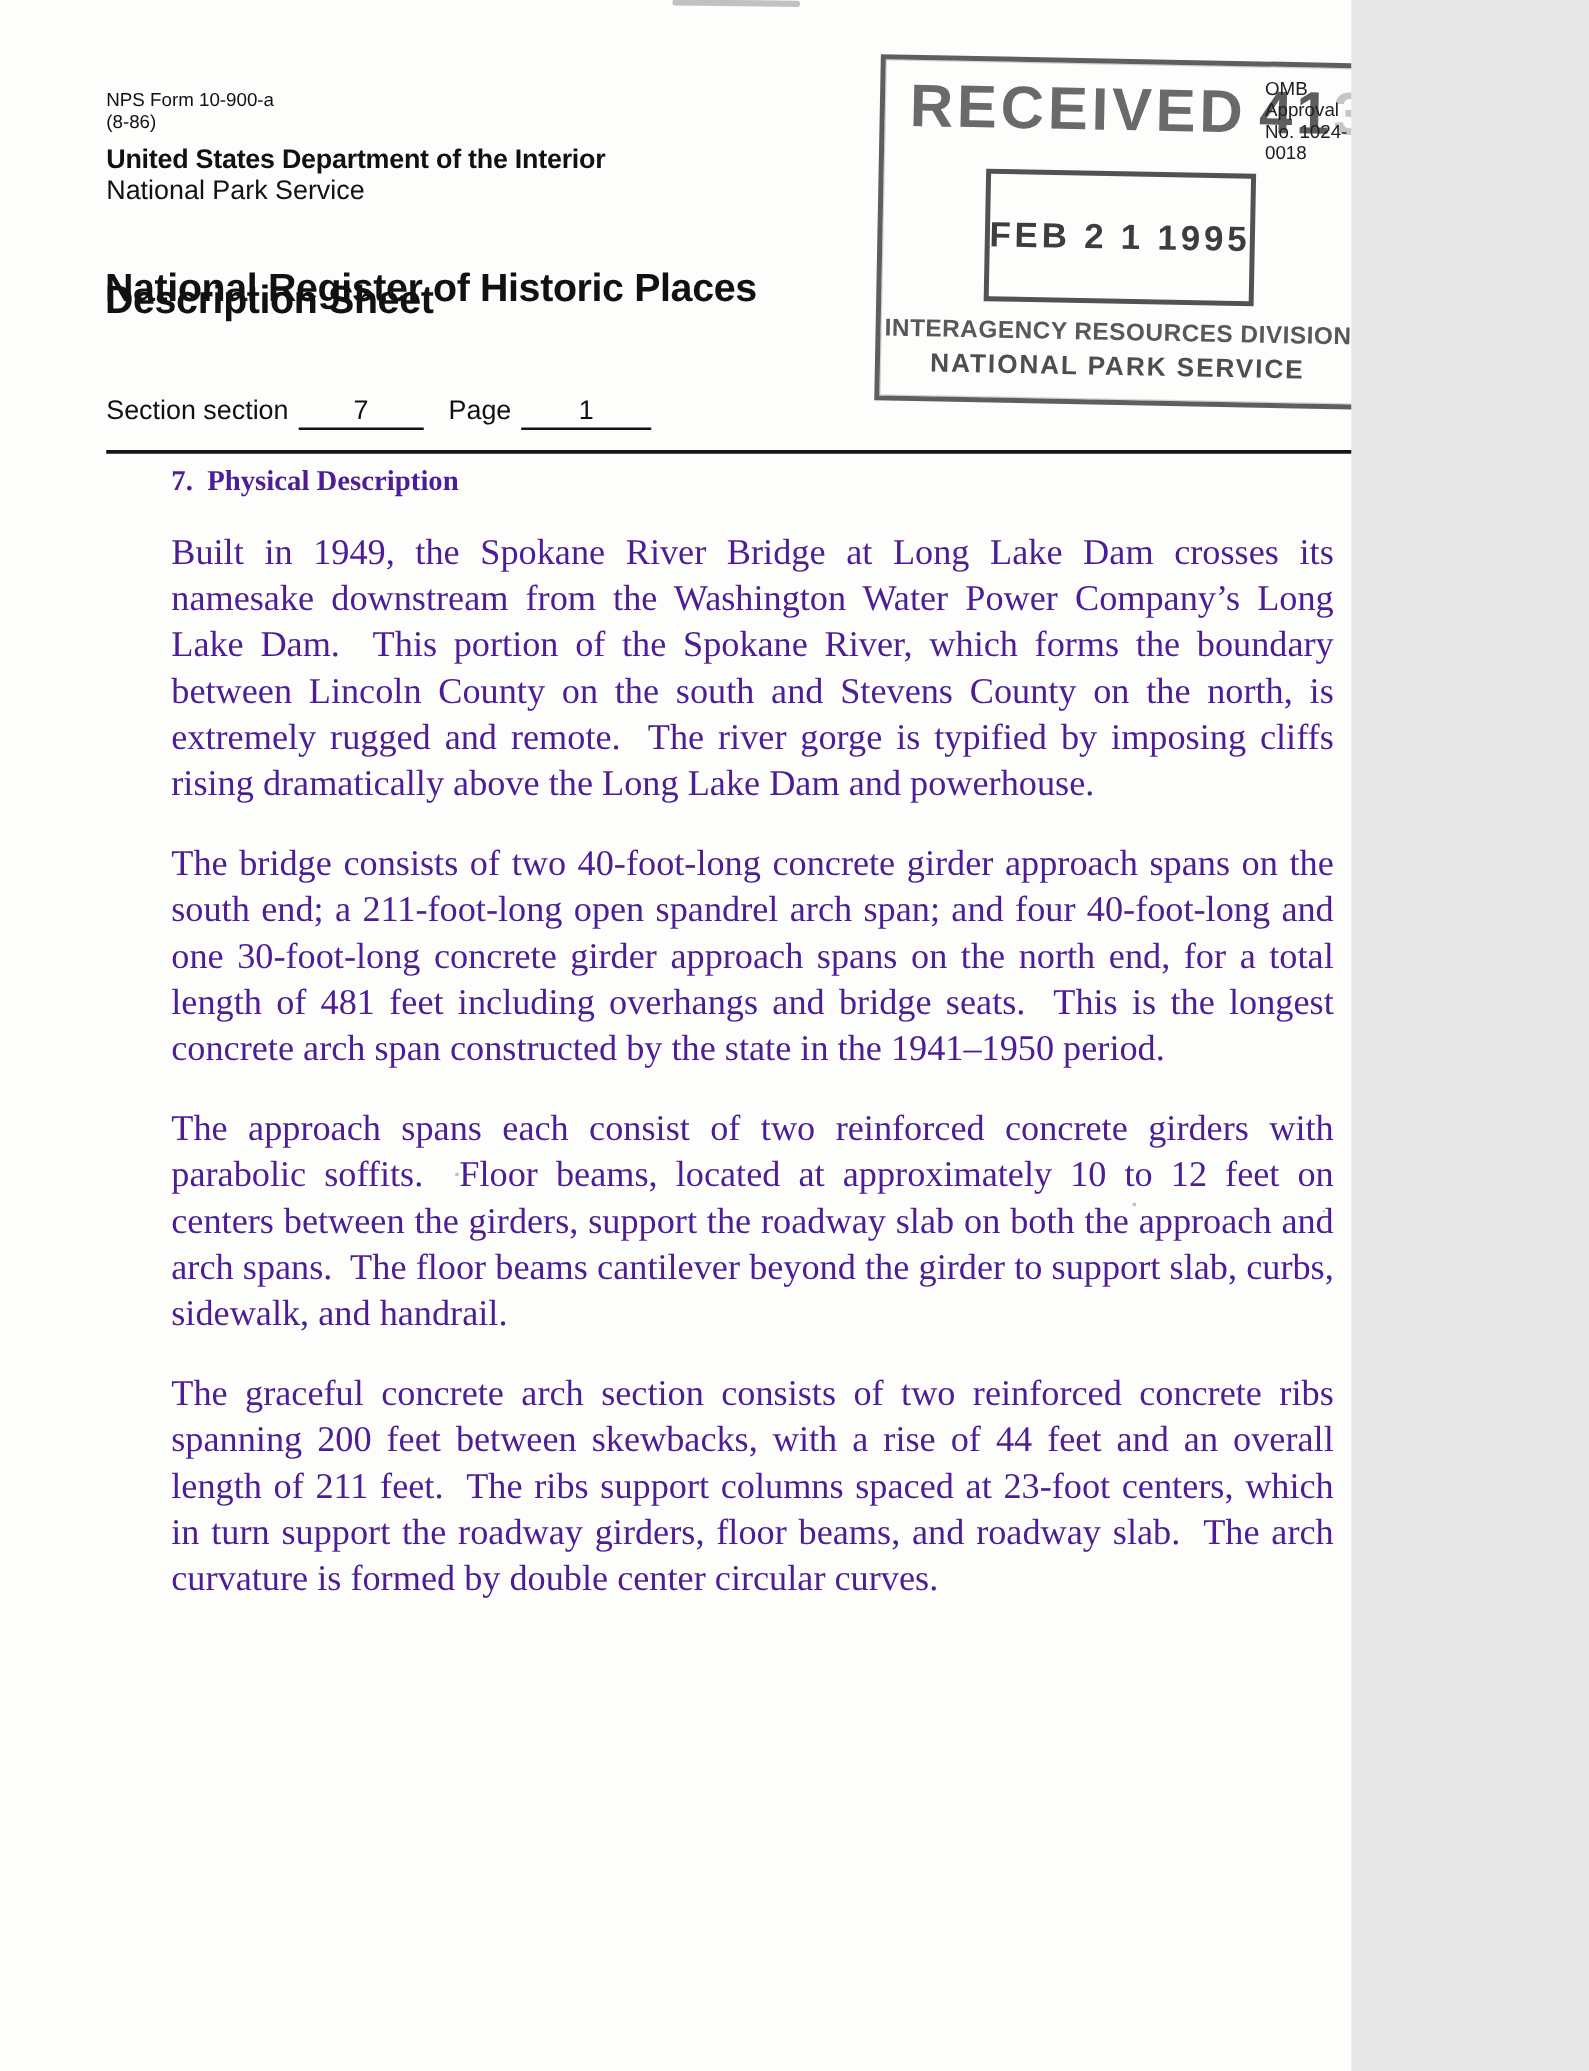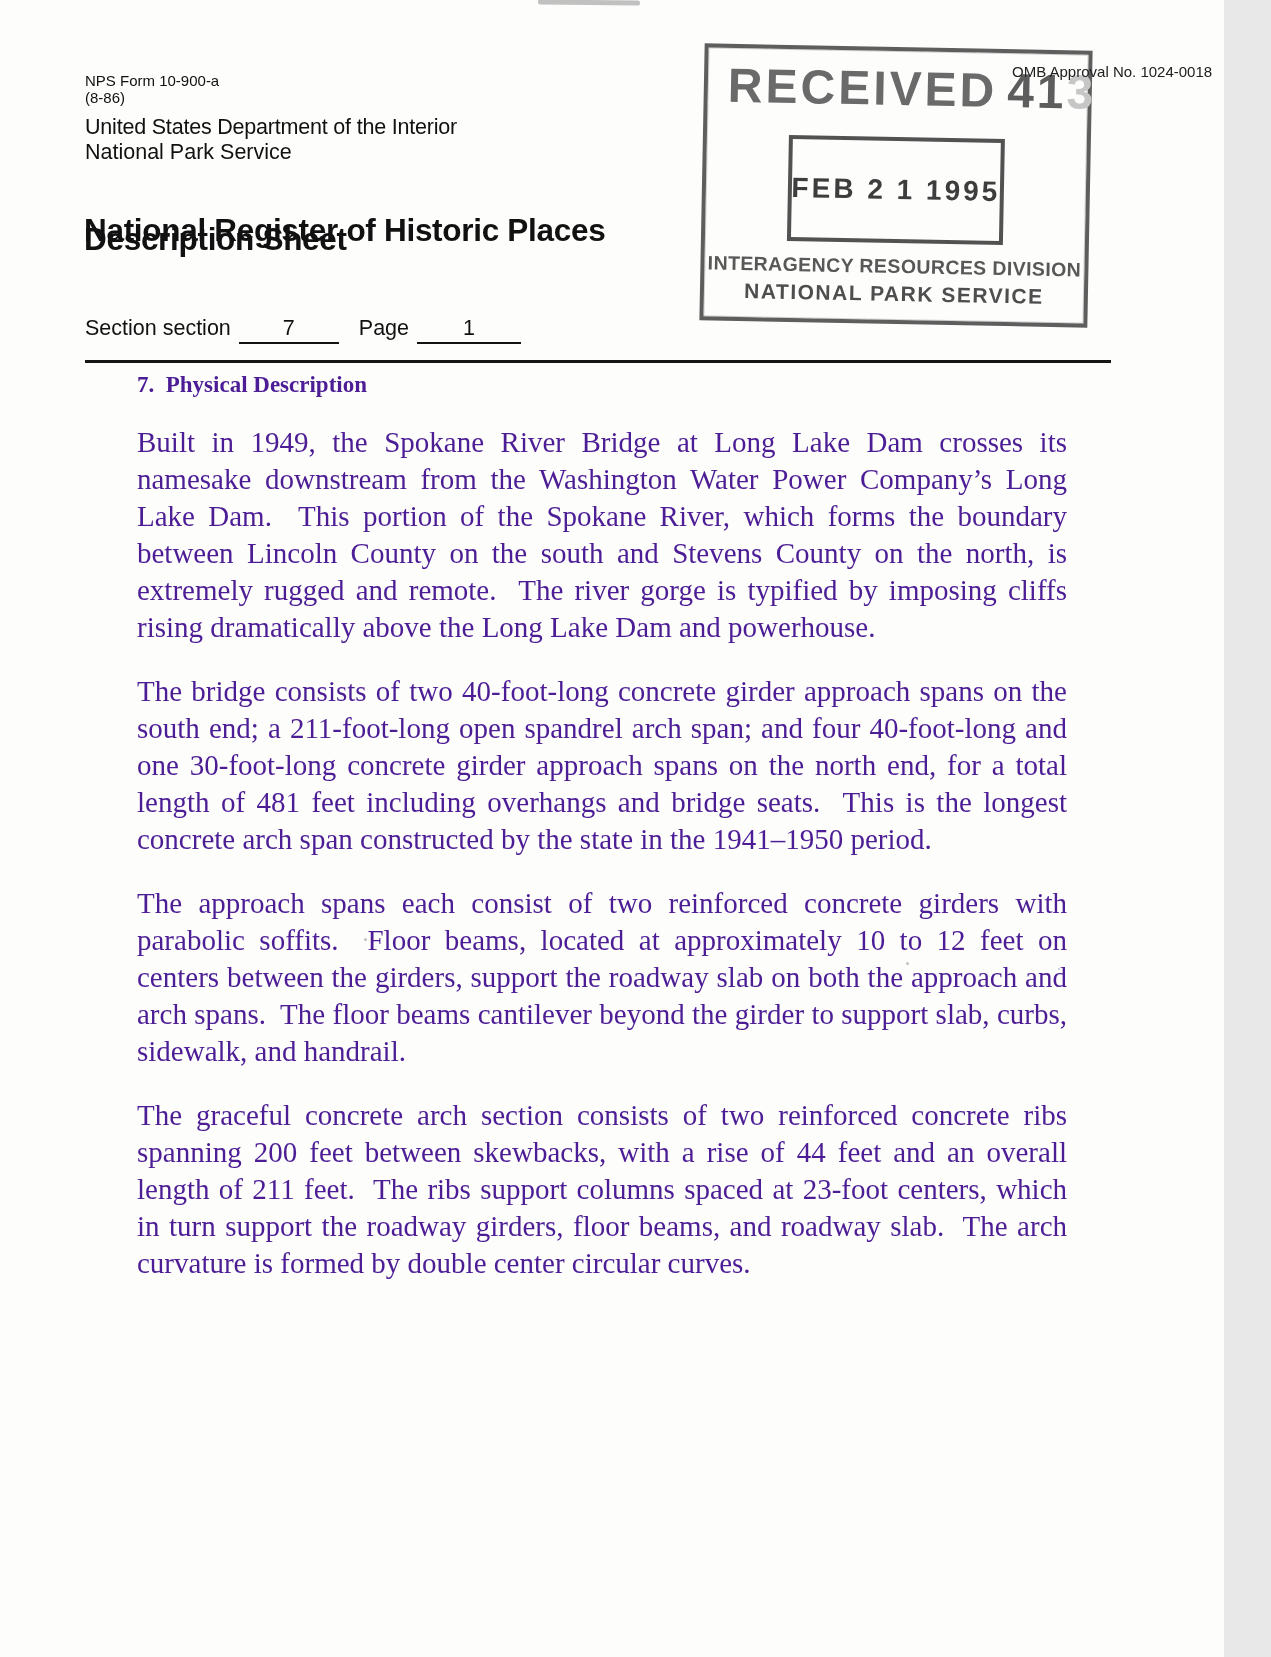--- a/index.html
+++ b/index.html
@@ -1,38 +1,38 @@
 <!DOCTYPE html>
 <html><head>
 <meta charset="utf-8">
 <style>
   * { margin: 0; padding: 0; box-sizing: border-box; }
   html, body { background: #e8e8e8; }
   .page {
     position: relative;
-    width: 1224px;
+    width: 1081px;
     height: 1657px;
     background: #fdfdfc;
     overflow: hidden;
     font-family: "Liberation Sans", sans-serif;
     color: #111;
   }
   
   .smudge-top {
     position: absolute; left: 538px; top: 0; width: 102px; height: 5px;
     background: #8f8f8f; opacity: .55; transform: rotate(.6deg); border-radius: 2px;
   }
   .speck { position: absolute; background: #a8a8a8; border-radius: 50%; opacity: .7; }
   .speck-1 { left: 906px; top: 962px; width: 3px; height: 3px; }
   .speck-2 { left: 1058px; top: 968px; width: 2px; height: 2px; }
   .speck-3 { left: 364px; top: 938px; width: 3px; height: 3px; }
   
   .form-no   { position: absolute; left: 85px; top: 72px;  font-size: 15px; line-height: 17px; }
   .form-rev  { position: absolute; left: 85px; top: 89px;  font-size: 15px; line-height: 17px; }
-  .dept      { position: absolute; left: 85px; top: 115px; font-size: 21.5px; font-weight: normal; letter-spacing: -0.2px; }
+  .dept      { position: absolute; left: 85px; top: 115px; font-size: 21.5px; font-weight: bold; letter-spacing: -0.2px; }
   .agency    { position: absolute; left: 85px; top: 140px; font-size: 21.5px; }
   .title-1   { position: absolute; left: 84px; top: 184px; font-size: 31.5px; font-weight: bold; letter-spacing: -0.3px; margin-top: 28px; }
   .title-2   { position: absolute; left: 84px; top: 221px; font-size: 31.5px; font-weight: bold; letter-spacing: -0.3px; }
   .section-row { position: absolute; left: 85px; top: 316px; font-size: 21.5px; white-space: nowrap; }
   .blank {
     display: inline-block; text-align: center;
     border-bottom: 2.5px solid #121212;
     font-size: 21.5px; padding-bottom: 1px;
   }
   .blank-section { width: 100px; margin-left: 8px; margin-right: 18px; }

